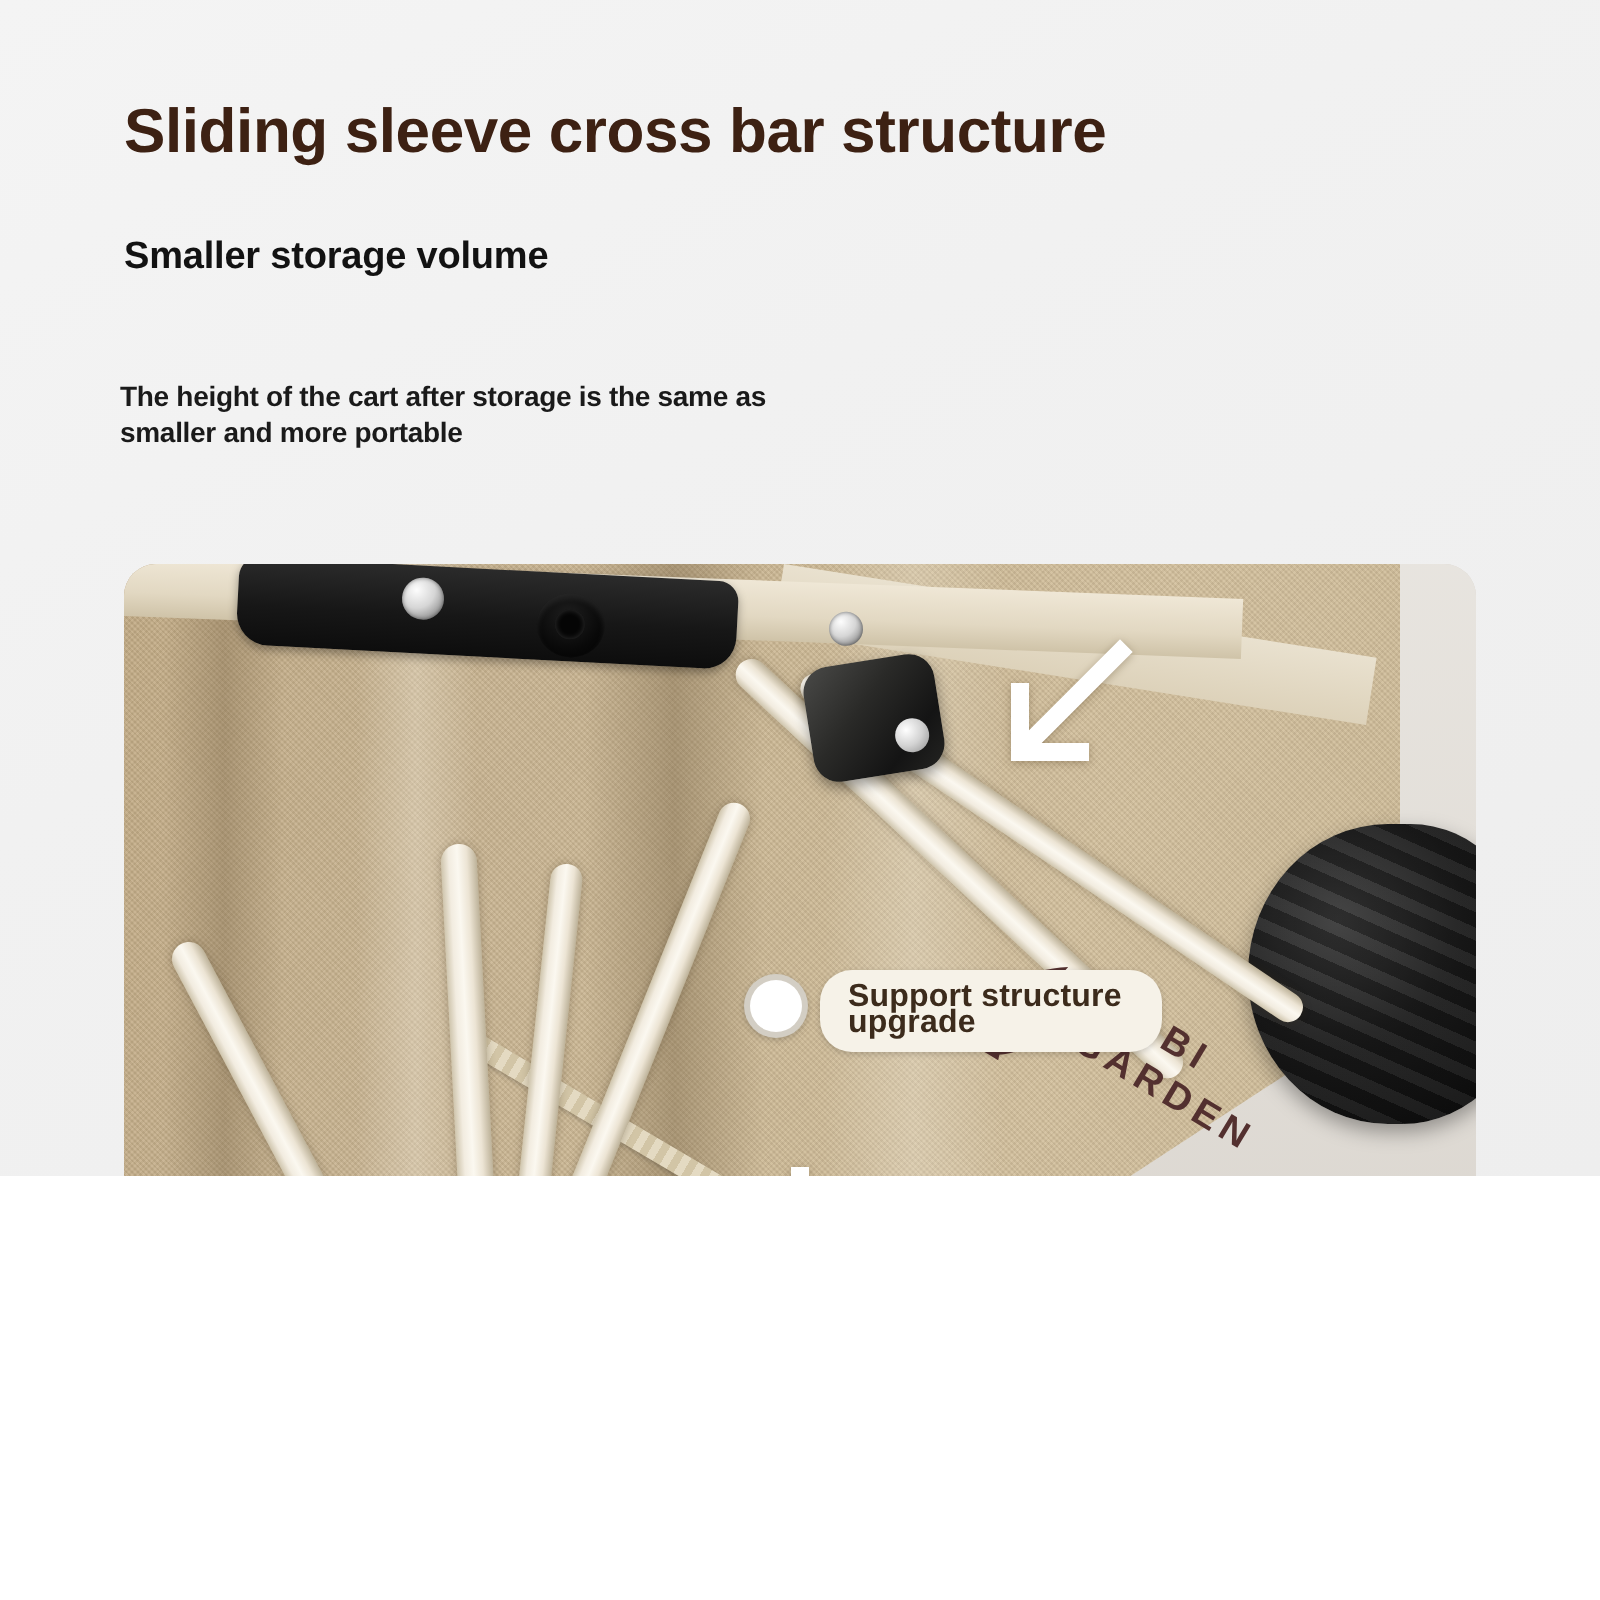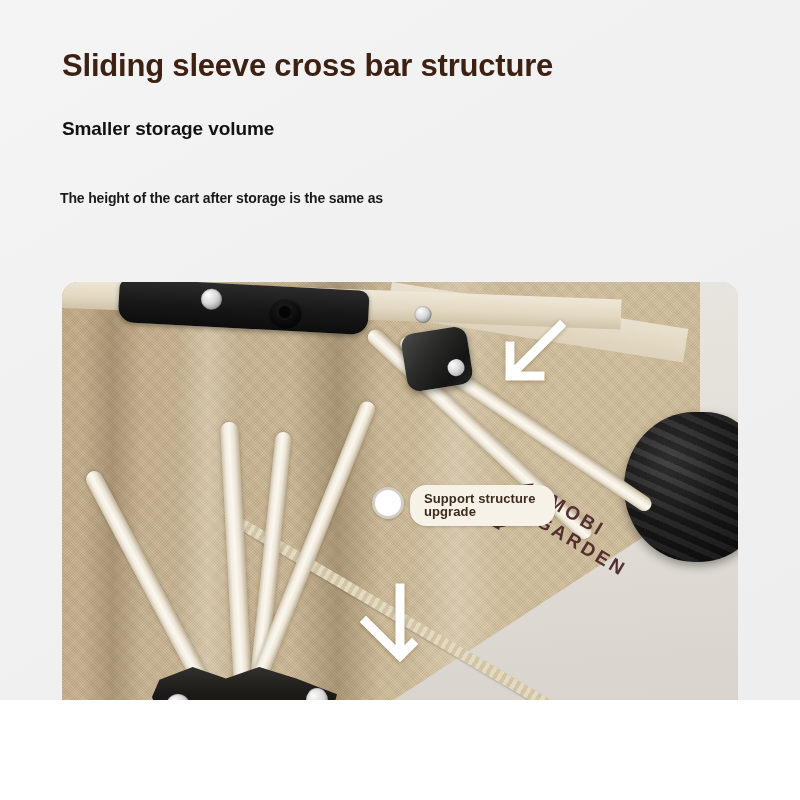--- a/index.html
+++ b/index.html
@@ -3,21 +3,21 @@
 <meta charset="utf-8">
 <style>
   html, body {
     margin: 0;
     padding: 0;
     background: #ffffff;
   }
   #page {
     position: relative;
     width: 800px;
-    height: 700px;
+    height: 588px;
     overflow: hidden;
     background: linear-gradient(150deg, #f4f4f4 0%, #f1f1f1 40%, #eeeeee 100%);
     font-family: "Liberation Sans", sans-serif;
   }
 
   
   .headline {
     position: absolute;
     left: 62px;
     top: 48px;
@@ -261,21 +261,21 @@
     box-shadow: 0 1px 3px rgba(0,0,0,.20);
   }
   .callout-pill {
     position: absolute;
     left: 348px;
     top: 203px;
     padding: 7px 20px 8px 14px;
     border-radius: 16px;
     background: #f6f2e8;
     color: #3c2b1c;
-    font-size: 13px;
+    font-size: 16px;
     font-weight: bold;
     line-height: 13px;
     letter-spacing: .1px;
     box-shadow: 0 1px 3px rgba(0,0,0,.18);
   }
   .callout-pill span { display: block; white-space: nowrap; }
 
   
   .brand {
     position: absolute;
@@ -307,20 +307,21 @@
 <body>
 
 <div id="page">
 
   <div class="headline">Sliding sleeve cross bar structure</div>
 
   <div class="subhead">Smaller storage volume</div>
 
   <div class="body-copy">
     <span class="line">The height of the cart after storage is the same as</span>
+    <span class="line">smaller and more portable</span>
   </div>
 
   <div class="photo">
 
     <div class="floor"></div>
 
     <div class="cart-body">
       <div class="fold f1"></div>
       <div class="fold f2"></div>
       <div class="fold f3"></div>

